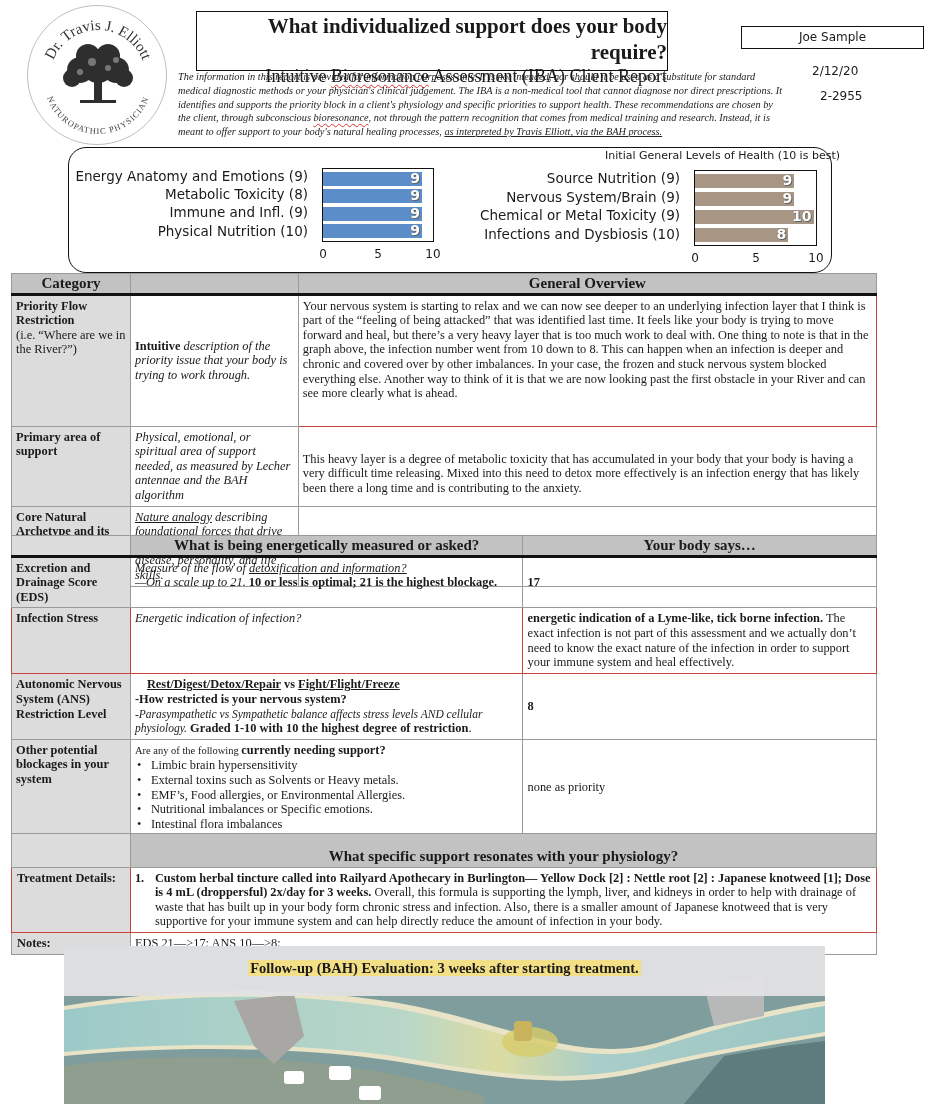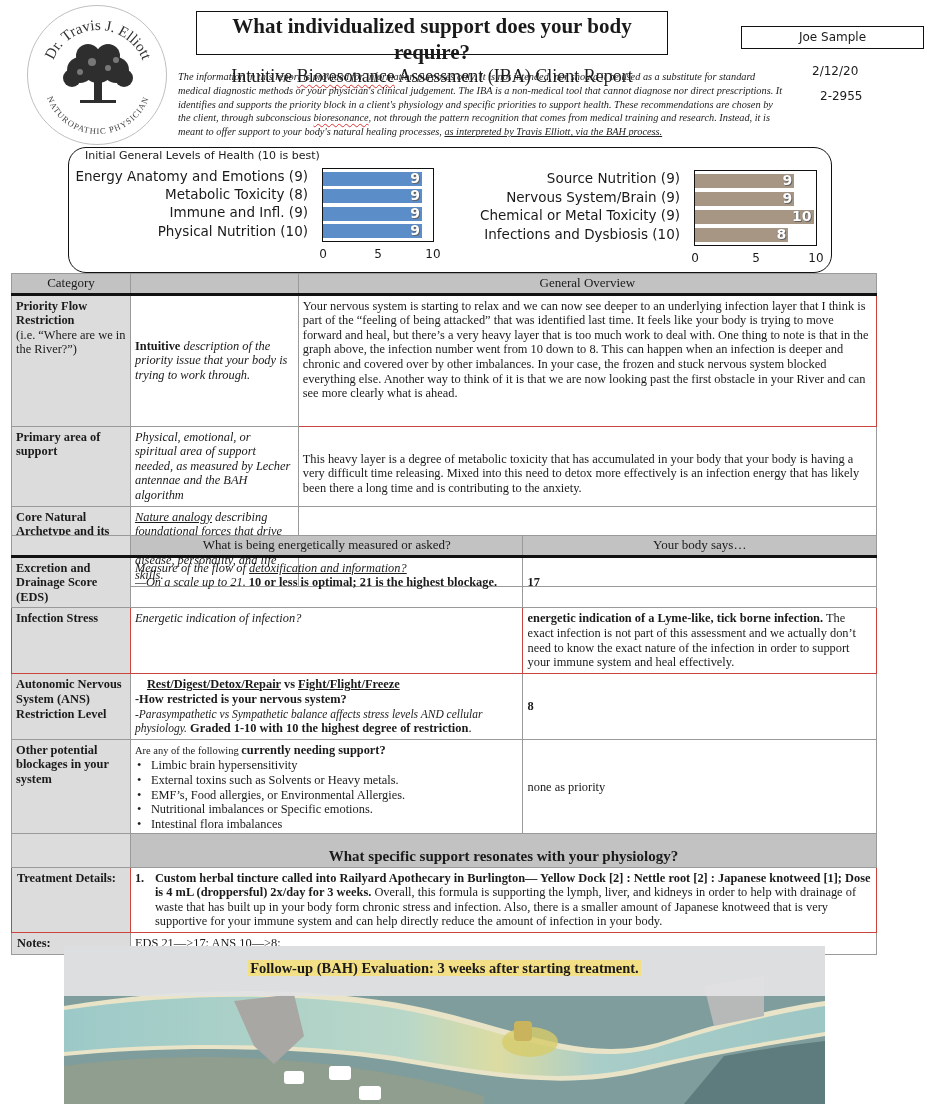--- a/index.html
+++ b/index.html
@@ -3,51 +3,51 @@
 <meta charset="utf-8">
 <style>
   * { box-sizing: border-box; margin: 0; padding: 0; }
   html, body { width: 932px; height: 1104px; background: #ffffff; overflow: hidden; }
   body { position: relative; font-family: "Liberation Serif", "DejaVu Serif", serif; color: #1a1a1a; }
 
   .logo { position: absolute; left: 27px; top: 5px; width: 140px; height: 140px; border-radius: 50%;
           border: 1.5px solid #bfbfbf; background: #fff; }
   .logo svg { position: absolute; left: 0; top: 0; }
 
-  .title-box { position: absolute; left: 196px; top: 11px; width: 472px; height: 44px;
-               border: 1.5px solid #111; text-align: center; }
+  .title-box { position: absolute; left: 196px; top: 11px; width: 472px; height: 60px;
+               border: 1.5px solid #111; text-align: right; }
   .title-main { font-size: 21px; font-weight: bold; line-height: 26px; margin-top: 1px; }
   .title-sub { font-size: 18px; line-height: 22px; }
   .squiggle { text-decoration: underline wavy #d33; text-decoration-thickness: 1px; text-underline-offset: 2px; }
 
   .client-box { position: absolute; left: 741px; top: 26px; width: 183px; height: 23px;
                 border: 1.5px solid #111; text-align: center; font-family: "DejaVu Sans", sans-serif;
                 font-size: 12px; line-height: 20px; }
   .date { position: absolute; left: 812px; top: 64px; font-family: "DejaVu Sans", sans-serif; font-size: 12px; }
   .code { position: absolute; left: 820px; top: 89px; font-family: "DejaVu Sans", sans-serif; font-size: 12px; }
 
   .disclaimer { position: absolute; left: 178px; top: 70px; width: 610px; font-size: 10.3px;
                 font-style: italic; line-height: 13.8px; color: #222; }
   .disclaimer .ul { text-decoration: underline; }
 
   .chart-box { position: absolute; left: 68px; top: 147px; width: 764px; height: 126px;
                border: 1.5px solid #111; border-radius: 18px; }
-  .chart-title { position: absolute; left: 16px; width: 100%; top: 1px; text-align: left;
+  .chart-title { position: absolute; left: 9px; width: 100%; top: 1px; text-align: right;
                  font-family: "DejaVu Sans", sans-serif; font-size: 11px; }
   .cat-label { position: absolute; text-align: right; font-family: "DejaVu Sans", sans-serif;
                font-size: 13.5px; white-space: nowrap; line-height: 17px; }
   .plot { position: absolute; border: 1.5px solid #111; background: #fff; }
   .bar { position: absolute; left: 0; height: 14px; }
   .bar-val { position: absolute; right: 2px; top: -2px; font-family: "DejaVu Sans", sans-serif;
              font-weight: bold; font-size: 14px; color: #fff; text-shadow: 0 0 1px #555, 1px 1px 0 #666; }
   .tick { position: absolute; font-family: "DejaVu Sans", sans-serif; font-size: 12px; transform: translateX(-50%); }
 
   table { position: absolute; border-collapse: collapse; font-size: 12.4px; line-height: 14.6px; }
   td { border: 1px solid #9a9a9a; vertical-align: top; padding: 3px 4px; }
-  .hdr td { background: #c2c2c2; font-weight: normal; text-align: center; font-size: 13px; padding: 2px 16px; }
+  .hdr td { background: #c2c2c2; font-weight: bold; text-align: center; font-size: 15px; padding: 2px 16px; }
   .hdr-thick td { border-bottom: 3px solid #111; }
   .cat { background: #dcdcdc; font-weight: bold; }
   .cat .norm { font-weight: normal; }
   .it { font-style: italic; }
   .b { font-weight: bold; }
   .u { text-decoration: underline; }
   .red td { border-top: 1px solid #c9443c; border-bottom: 1px solid #c9443c; }
   .redcell { border: 1px solid #c9443c !important; }
   ul.blist { list-style: none; }
   ul.blist li::before { content: "•"; display: inline-block; width: 14px; padding-left: 2px; }

